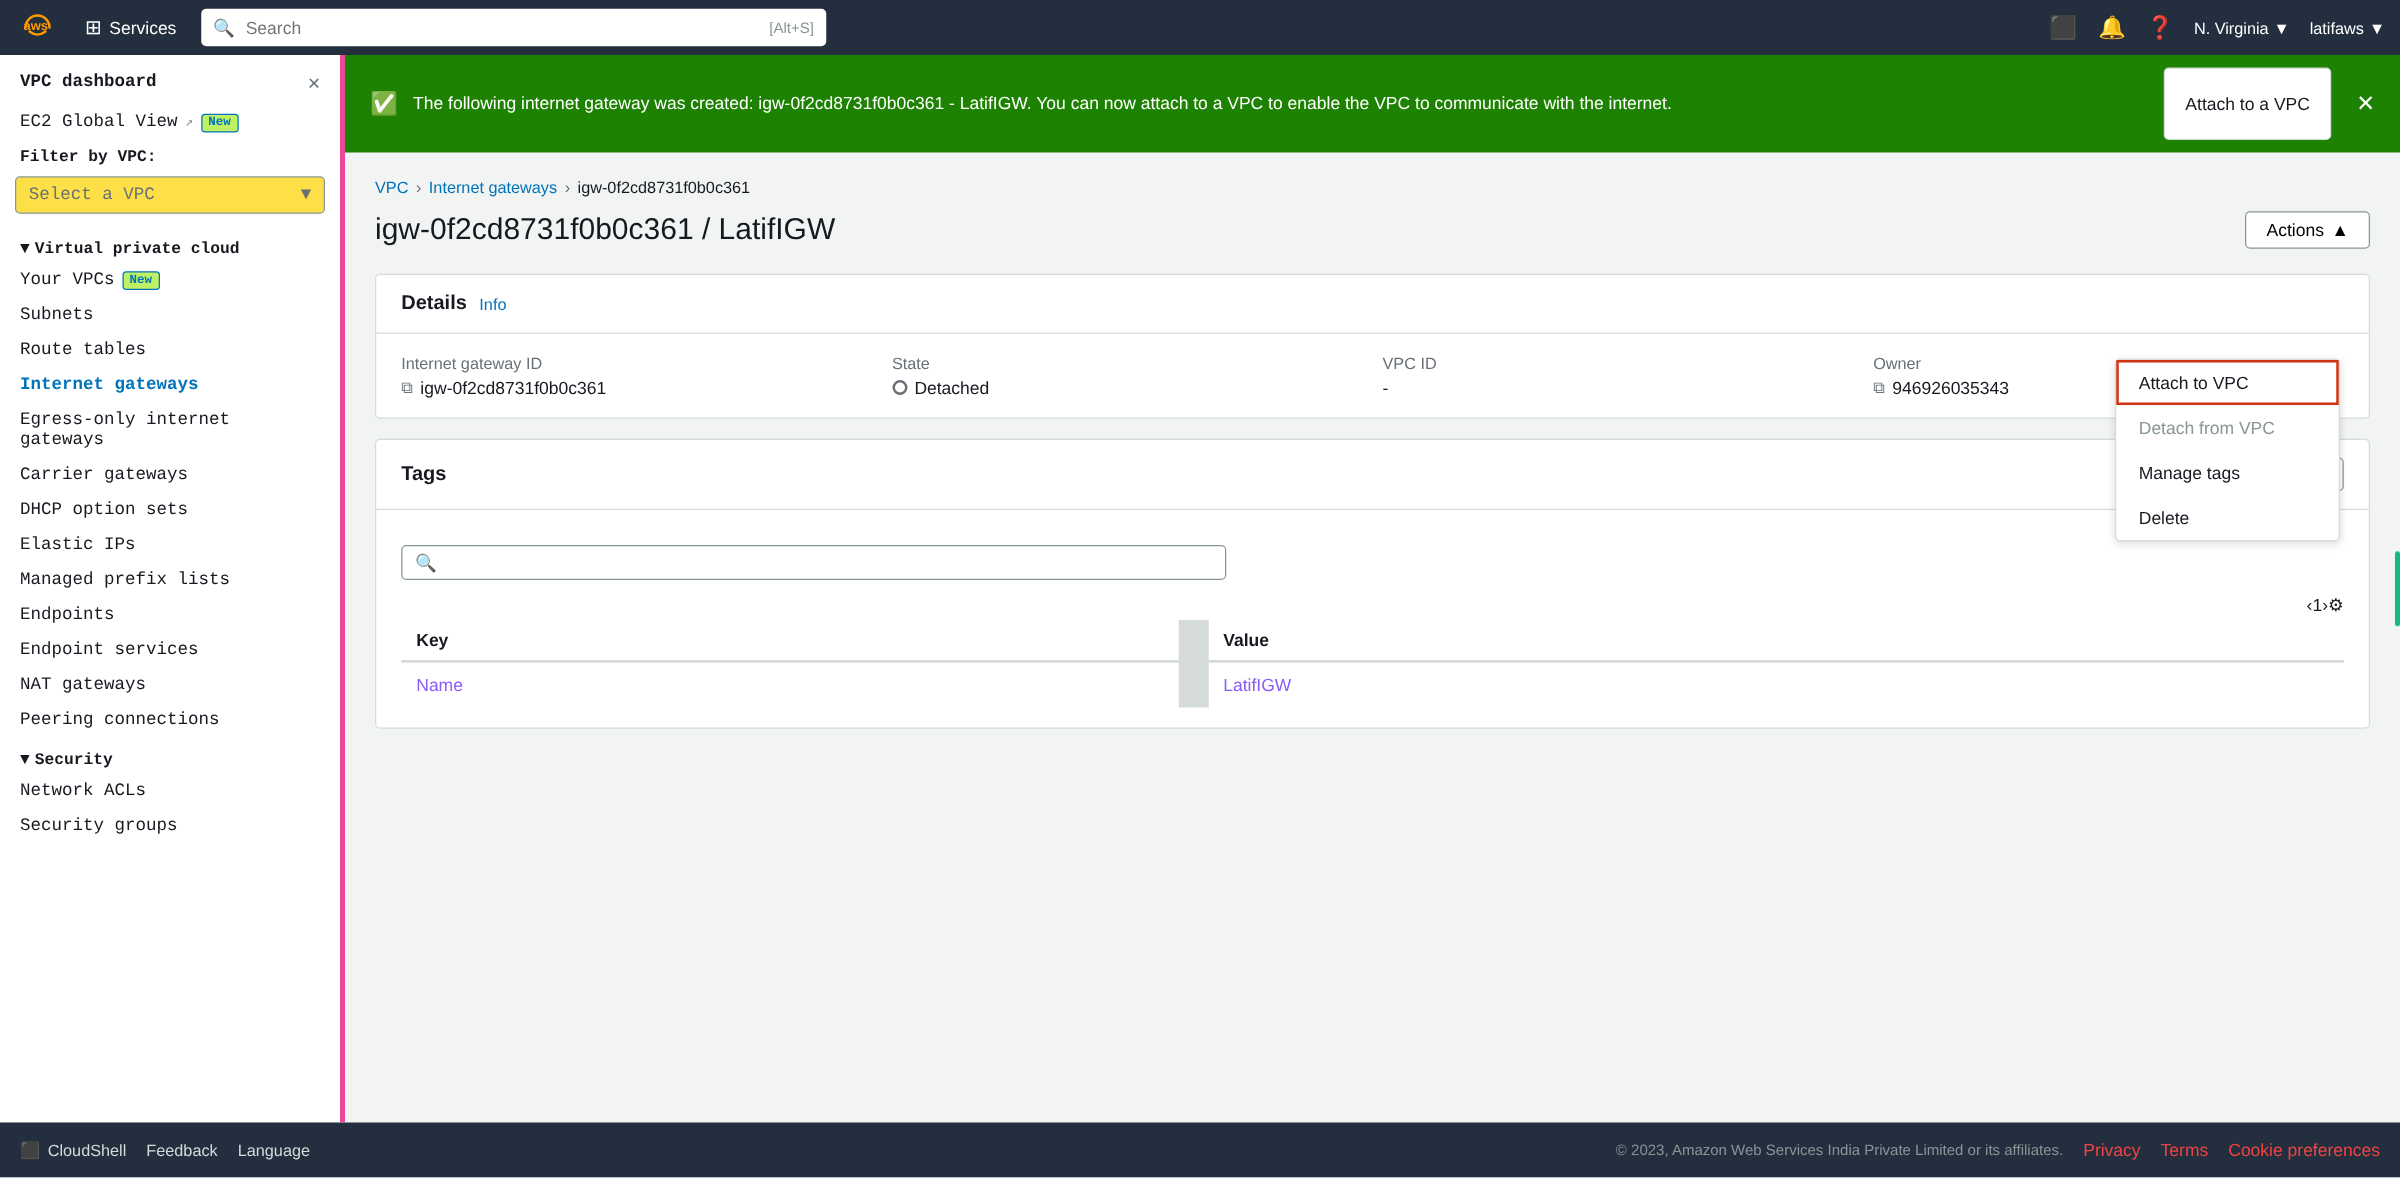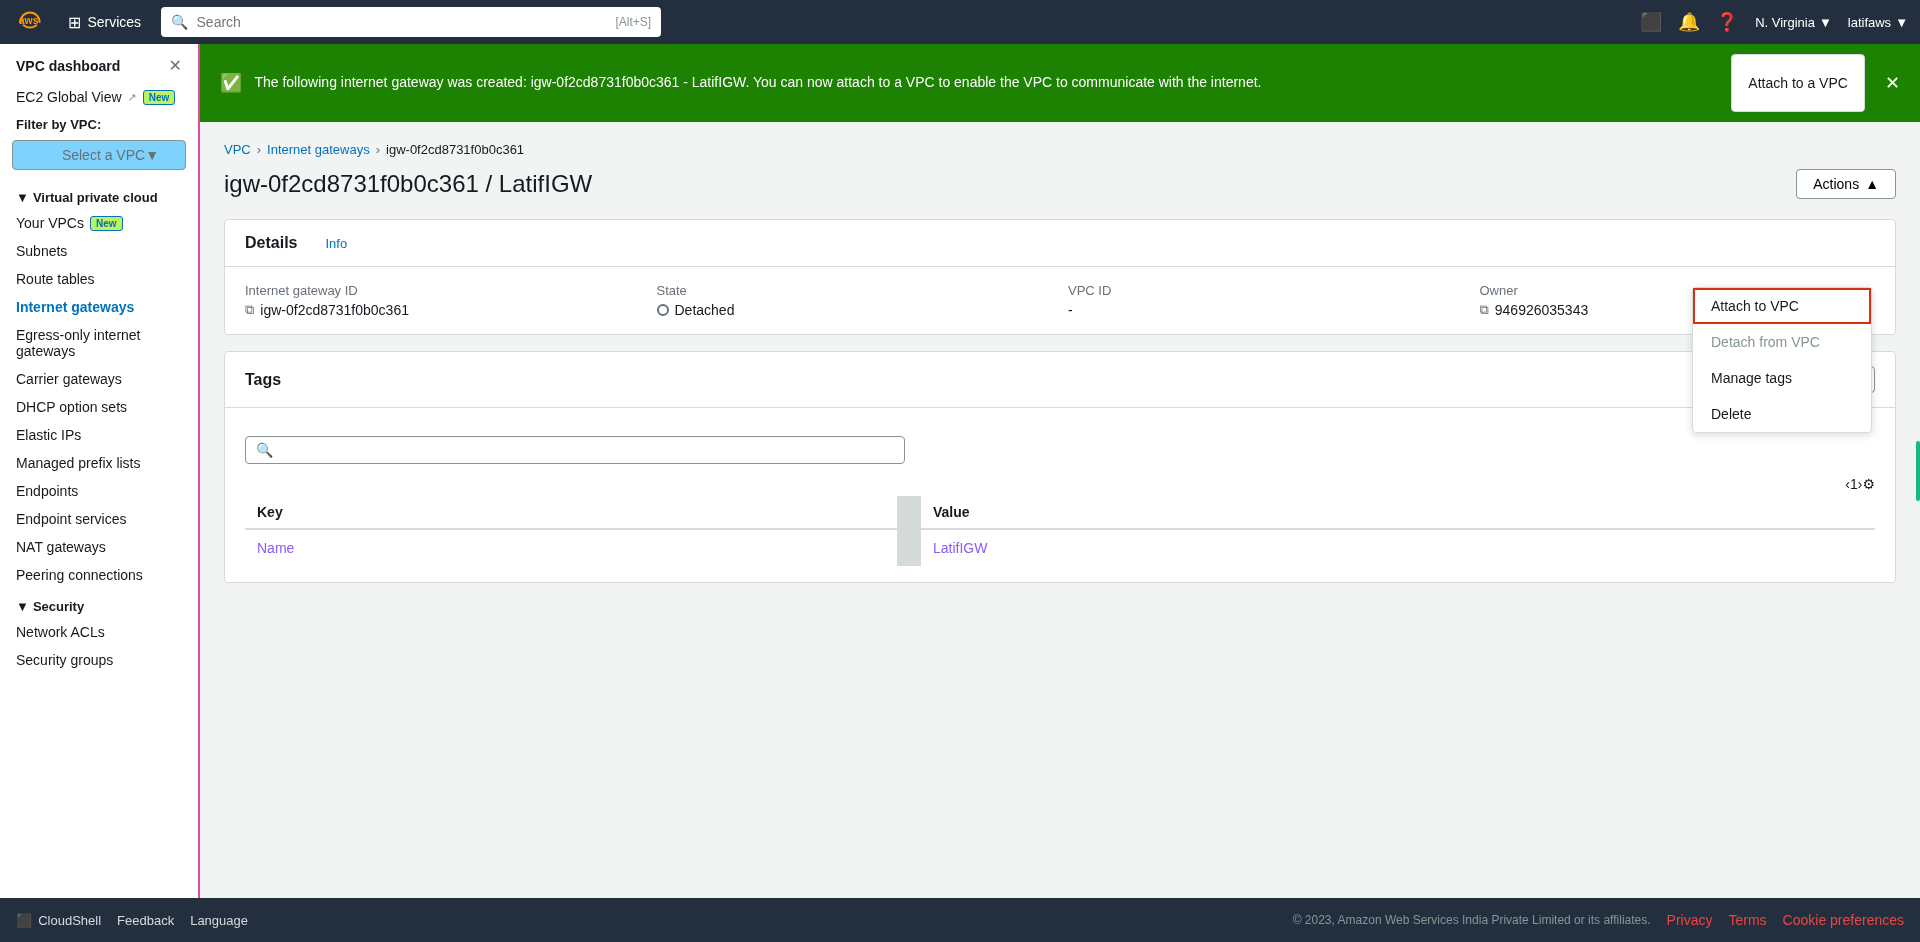--- a/index.html
+++ b/index.html
@@ -73,26 +73,27 @@
 
     
     .main-layout {
       display: flex;
       flex: 1;
       overflow: hidden;
     }
 
     
     .sidebar {
-      width: 200px;
-      background: #fff;
-      border-right: 2px solid #ec4899;
+      width: 276px;
+      background: #fff;
+      border-right: 4px solid #ec4899;
       overflow-y: auto;
       flex-shrink: 0;
       padding-bottom: 40px;
+      font-family: Liberation Mono, monospace;
     }
     .sidebar-header {
       padding: 12px 16px 8px;
       display: flex;
       align-items: center;
       justify-content: space-between;
     }
     .sidebar-title {
       font-size: 14px;
       font-weight: 700;
@@ -135,30 +136,30 @@
     }
     .filter-label {
       padding: 6px 16px 4px;
       font-size: 13px;
       color: #16191f;
       font-weight: 600;
     }
     .vpc-select {
       margin: 4px 12px 10px;
       width: calc(100% - 24px);
-      padding: 6px 26px;
+      padding: 6px 10px;
       border: 1px solid #879596;
       border-radius: 4px;
-      background: #7dd3fc;
+      background: #fde047;
       font-size: 14px;
       color: #687078;
       cursor: pointer;
       display: flex;
       align-items: center;
-      justify-content: flex-end;
+      justify-content: space-between;
     }
 
     
     .content-area {
       flex: 1;
       display: flex;
       flex-direction: column;
       overflow: hidden;
     }
 
@@ -273,21 +274,21 @@
       background: #fff;
       border: 1px solid #d5dbdb;
       border-radius: 4px;
       margin-bottom: 16px;
     }
     .card-header {
       padding: 14px 20px;
       border-bottom: 1px solid #d5dbdb;
       display: flex;
       align-items: center;
-      gap: 28px;
+      gap: 10px;
     }
     .card-title {
       font-size: 16px;
       font-weight: 700;
       color: #16191f;
     }
     .info-link {
       color: #0073bb;
       font-size: 13px;
       cursor: pointer;

